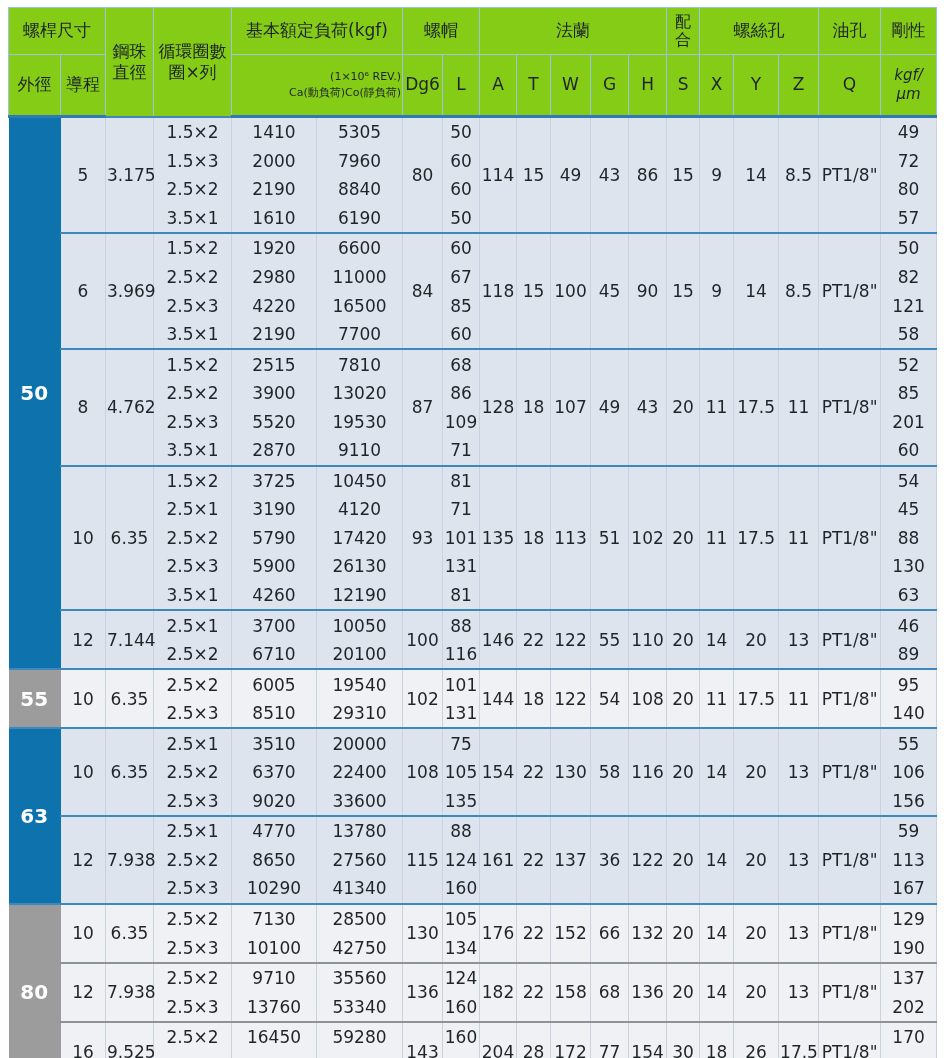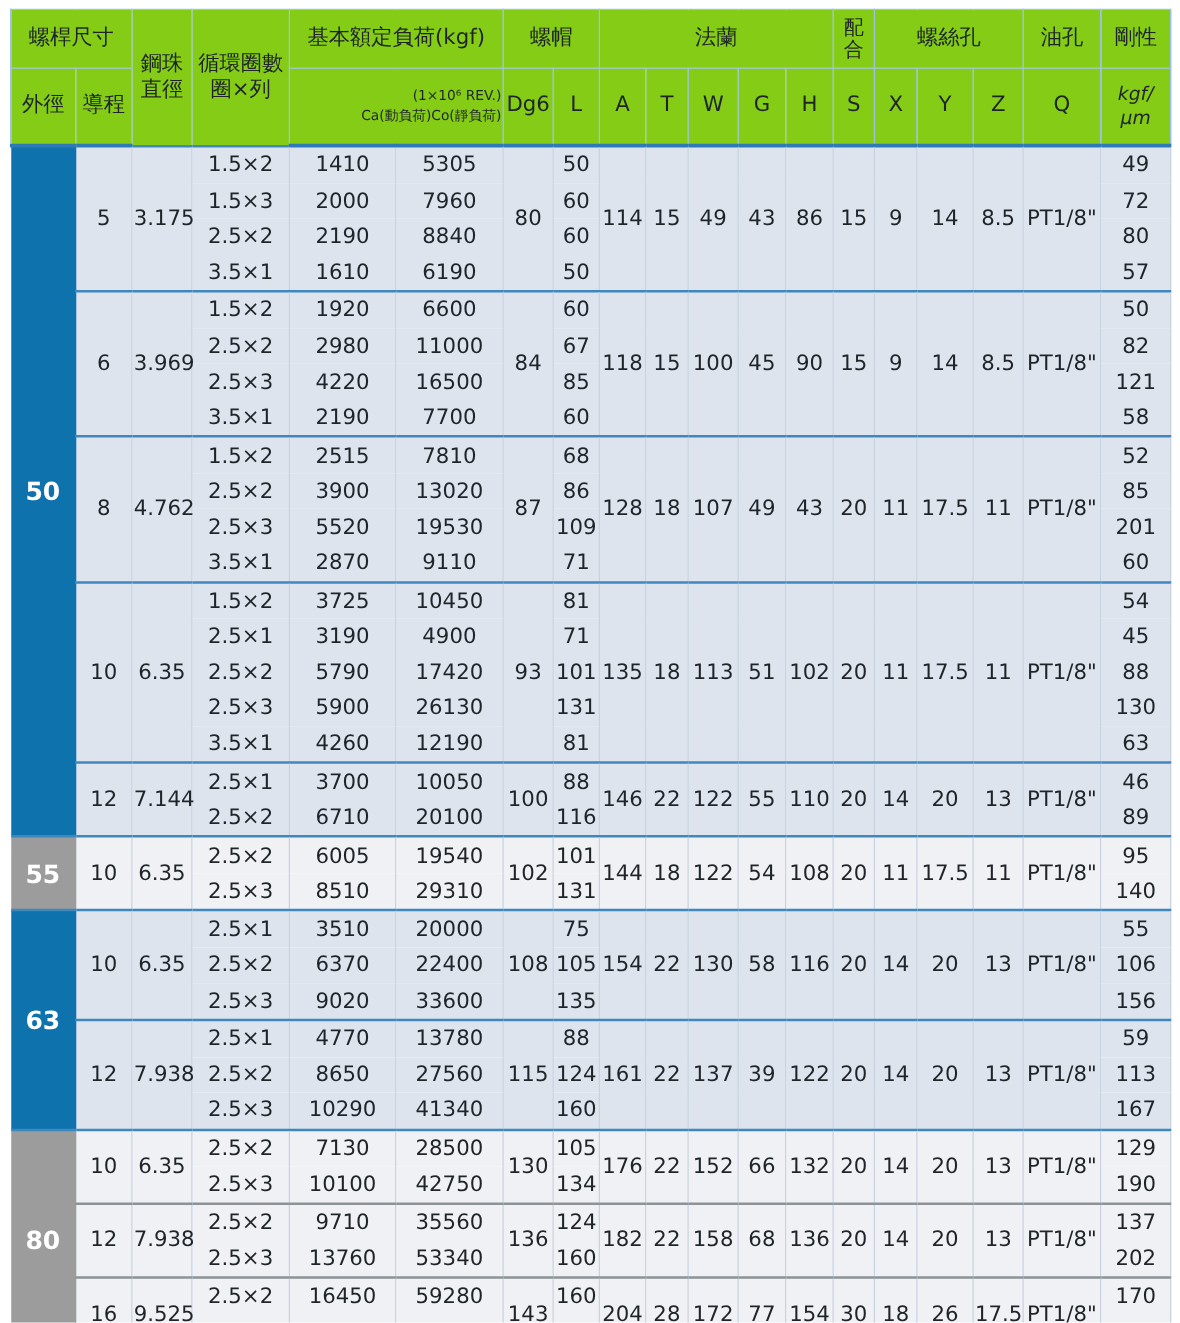--- a/index.html
+++ b/index.html
@@ -260,21 +260,21 @@
           <td rowspan="5">20</td>
           <td rowspan="5">11</td>
           <td rowspan="5">17.5</td>
           <td rowspan="5">11</td>
           <td rowspan="5">PT1/8"</td>
           <td>54</td>
         </tr>
         <tr class="bg-blue">
           <td>2.5×1</td>
           <td>3190</td>
-          <td>4900</td>
+          <td>4120</td>
           <td>71</td>
           <td>45</td>
         </tr>
         <tr class="bg-blue">
           <td>2.5×2</td>
           <td>5790</td>
           <td>17420</td>
           <td>101</td>
           <td>88</td>
         </tr>
@@ -386,21 +386,21 @@
           <td rowspan="3">12</td>
           <td rowspan="3">7.938</td>
           <td>2.5×1</td>
           <td>4770</td>
           <td>13780</td>
           <td rowspan="3">115</td>
           <td>88</td>
           <td rowspan="3">161</td>
           <td rowspan="3">22</td>
           <td rowspan="3">137</td>
-          <td rowspan="3">39</td>
+          <td rowspan="3">36</td>
           <td rowspan="3">122</td>
           <td rowspan="3">20</td>
           <td rowspan="3">14</td>
           <td rowspan="3">20</td>
           <td rowspan="3">13</td>
           <td rowspan="3">PT1/8"</td>
           <td>59</td>
         </tr>
         <tr class="bg-blue">
           <td>2.5×2</td>

